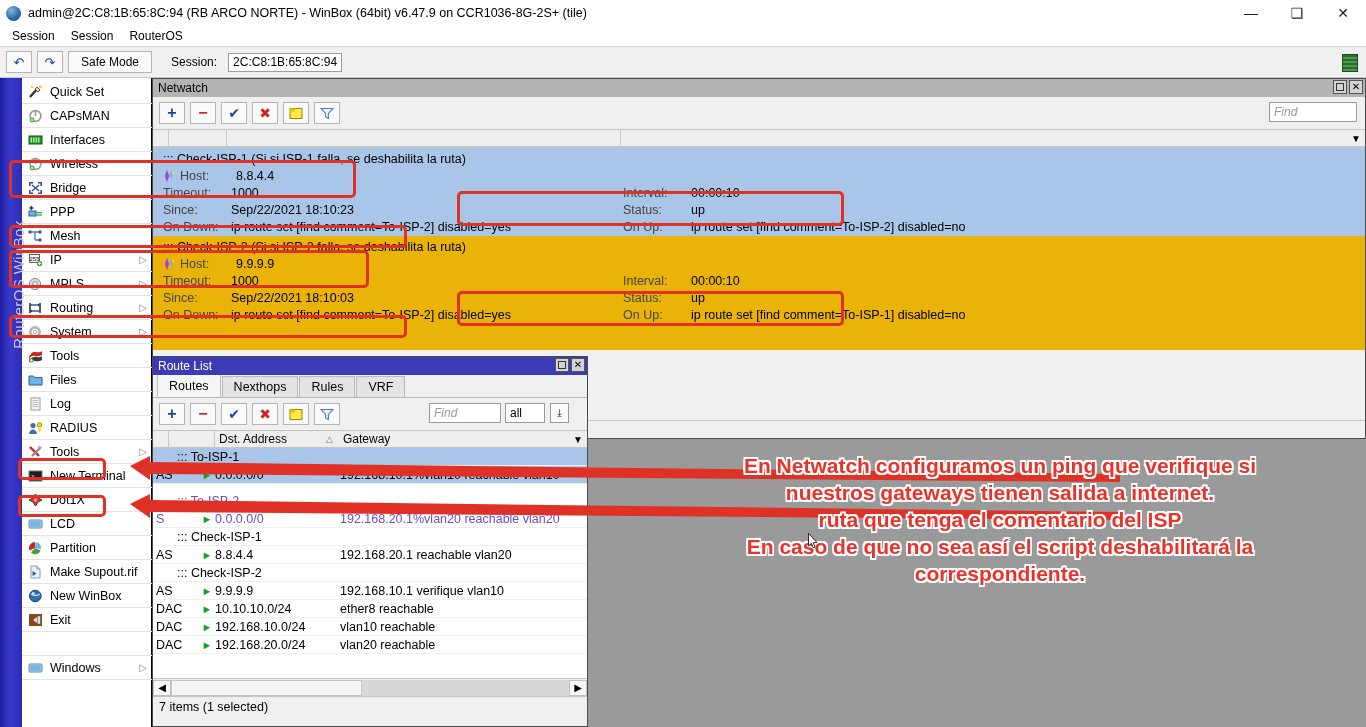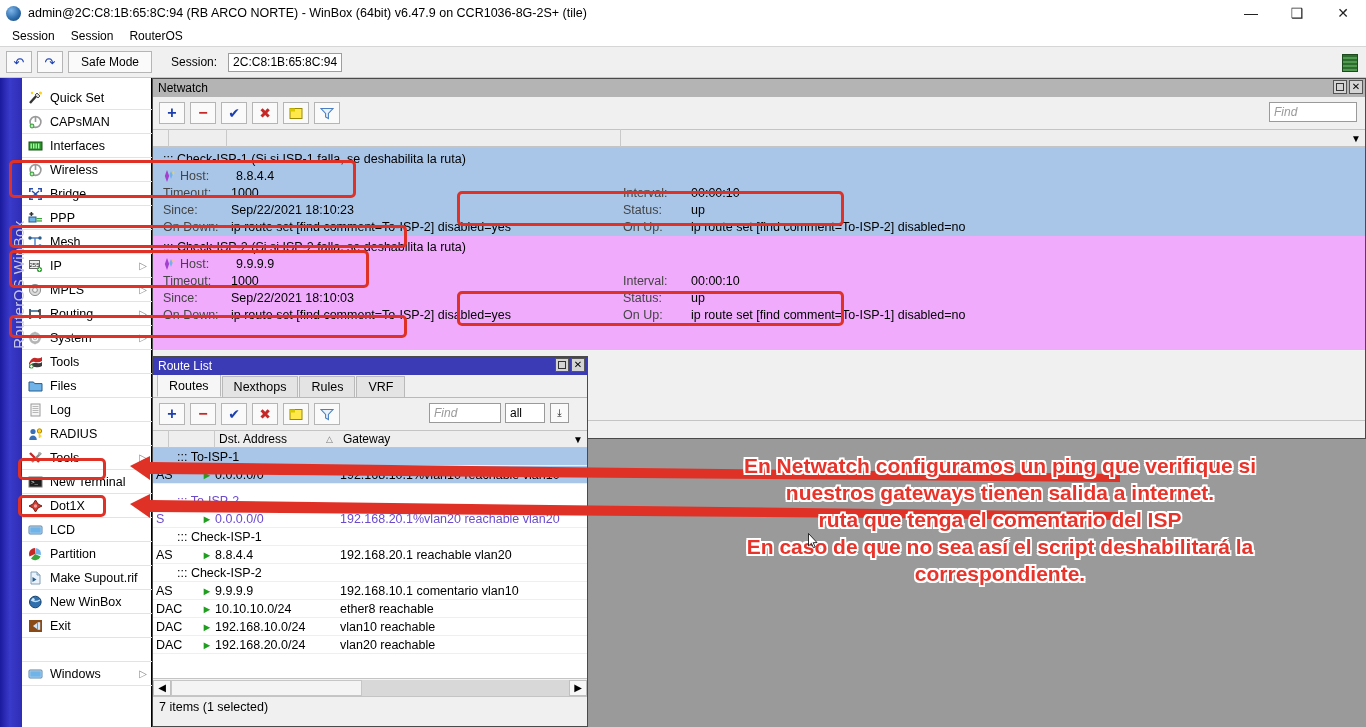--- a/index.html
+++ b/index.html
@@ -41,21 +41,21 @@
   
   #workspace { position:absolute; left:0; top:78px; width:1366px; height:649px; background:#9a9a9a; }
 
   
   #sidebar { position:absolute; left:0; top:0; width:152px; height:649px; background:#ffffff;
       border-right:1px solid #000; }
   #side-strip { position:absolute; left:0; top:0; width:22px; height:649px;
       background:linear-gradient(90deg,#1a1a9e 0%, #3a3acb 45%, #2d2db5 100%); }
   #side-strip-text { position:absolute; left:-52px; top:198px; width:140px; transform:rotate(-90deg);
       color:#c8c8e8; font-size:15px; letter-spacing:0.4px; text-align:center; white-space:nowrap; }
-  #menu-list { position:absolute; left:22px; top:8px; width:130px; }
+  #menu-list { position:absolute; left:22px; top:2px; width:130px; }
   .mrow { height:24px; display:flex; align-items:center; border-bottom:1px solid #e3e3e3;
       padding-left:5px; font-size:12.5px; position:relative; }
   .mrow .micon { width:17px; height:16px; margin-right:6px; flex:0 0 auto; display:flex; align-items:center;
       justify-content:center; font-size:11px; line-height:1; }
   .mrow .arrow { position:absolute; right:5px; color:#888; font-size:10px; }
   .sep-row { height:24px; border-bottom:1px solid #e3e3e3; }
 
   
   .win { position:absolute; border:1px solid #4a4a4a; background:#f0f0f0; }
   .win-title { height:18px; display:flex; align-items:center; padding-left:5px; font-size:12px; position:relative; }
@@ -75,21 +75,21 @@
       padding:0 4px; font-size:12px; font-style:normal; color:#000; }
   .ddbtn { width:19px; height:20px; border:1px solid #9a9a9a; background:#fafafa;
       display:flex; align-items:center; justify-content:center; font-size:10px; }
 
   .colhdr { height:18px; background:#eeeeee; border-top:1px solid #c4c4c4; border-bottom:1px solid #c4c4c4;
       display:flex; align-items:center; font-size:12px; position:relative; }
   .colhdr .c { border-right:1px solid #c9c9c9; height:18px; display:flex; align-items:center; padding-left:4px; }
 
   
   #netwatch { left:152px; top:0px; width:1214px; height:361px; }
-  #nw-body { position:relative; background:#f0abfc; height:203px; border-top:1px solid #c4c4c4; }
+  #nw-body { position:relative; background:#eab308; height:203px; border-top:1px solid #c4c4c4; }
   .nw-entry { position:relative; height:88px; font-size:12.5px; }
   .nw-entry.sel { background:#a9c6e8; }
   .nw-line { position:absolute; height:17px; display:flex; align-items:center; white-space:nowrap; }
   .nw-key { color:#444; width:68px; flex:0 0 auto; }
   .nw-val { color:#000; }
   .host-ico { width:13px; height:12px; margin-right:4px; display:inline-block; flex:0 0 auto; }
   #nw-status { position:absolute; left:0; bottom:0; width:100%; height:18px; background:#f0f0f0;
       border-top:1px solid #c4c4c4; font-size:12px; padding-left:5px; display:flex; align-items:center;
       overflow:hidden; }
 
@@ -685,21 +685,21 @@
         <span class="rc-flags">AS</span>
         <span class="rc-icon">►</span>
         <span class="rc-dst">8.8.4.4</span>
         <span class="rc-gw">192.168.20.1 reachable vlan20</span>
       </div>
       <div class="crow">::: Check-ISP-2</div>
       <div class="rrow">
         <span class="rc-flags">AS</span>
         <span class="rc-icon">►</span>
         <span class="rc-dst">9.9.9.9</span>
-        <span class="rc-gw">192.168.10.1 comentario vlan10</span>
+        <span class="rc-gw">192.168.10.1 verifique vlan10</span>
       </div>
       <div class="rrow">
         <span class="rc-flags">DAC</span>
         <span class="rc-icon">►</span>
         <span class="rc-dst">10.10.10.0/24</span>
         <span class="rc-gw">ether8 reachable</span>
       </div>
       <div class="rrow">
         <span class="rc-flags">DAC</span>
         <span class="rc-icon">►</span>

